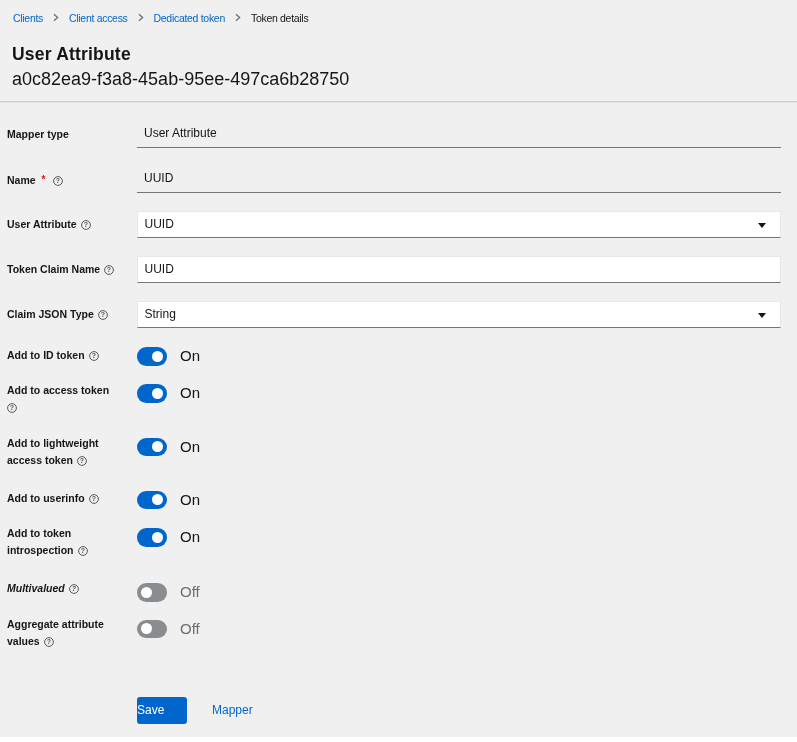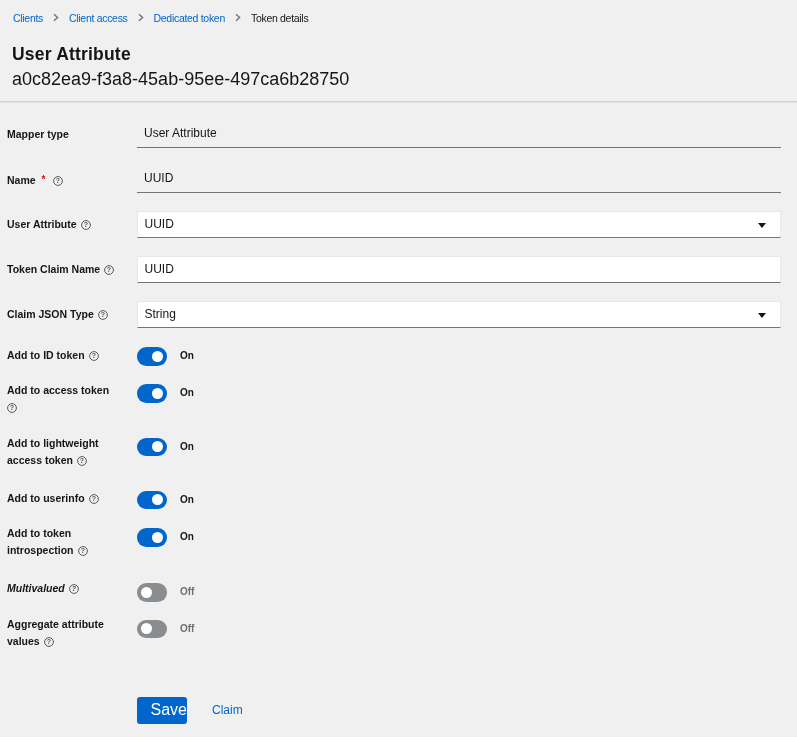--- a/index.html
+++ b/index.html
@@ -19,23 +19,23 @@
 .fldtext { left:144px; font-size:12px; line-height:16px; }
 .bline { left:137px; width:644px; height:1px; background:#72767b; }
 .box { left:137px; width:644px; height:27px; background:#fff; border:1px solid #e8e8e8; border-bottom:1px solid #72767b; font-size:12px; line-height:24px; padding-left:6.5px; }
 .caret { position:absolute; right:14px; top:11px; width:0; height:0; border-left:4.5px solid transparent; border-right:4.5px solid transparent; border-top:5px solid #151515; }
 .tog { left:137px; width:30px; height:18.5px; border-radius:9.25px; }
 .on { background:#0066cc; }
 .off { background:#8a8d90; }
 .knob { position:absolute; top:3.75px; width:11px; height:11px; border-radius:50%; background:#fff; }
 .on .knob { right:4px; }
 .off .knob { left:4px; }
-.onlbl { left:180px; font-size:10px; line-height:18px;font-weight:bold; }
+.onlbl { left:180px; font-size:15px; line-height:18px; }
 .offlbl { color:#6a6e73; }
-.save { left:137px; top:697px; width:50px; height:27px; background:#0066cc; border-radius:3px; color:#fff; font-size:16px; text-align:right; line-height:26px; }
+.save { left:137px; top:697px; width:50px; height:27px; background:#0066cc; border-radius:3px; color:#fff; font-size:12px; text-align:left; line-height:26px; }
 .cancel { left:212px; top:703px; font-size:12px; }
 .bstrip { left:0; top:737px; width:797px; height:5px; background:#fff; }
 </style>
 </head>
 <body>
 <div class="abs crumb">
   <a>Clients</a>
     <span class="sep"><svg width="6" height="9" viewBox="0 0 6 9">
         <path d="M1 1.2 L4.6 4.5 L1 7.8" fill="none" stroke="#6f7277" stroke-width="1.4"></path>
       </svg></span>
@@ -139,14 +139,14 @@
 <div class="abs lbl" style="top:616px;">Aggregate attribute<br>values<span class="q"><svg width="10" height="10" viewBox="0 0 10 10">
         <circle cx="5" cy="5" r="4.4" fill="none" stroke="#55585e" stroke-width="1"></circle>
         <text x="5" y="7.4" text-anchor="middle" font-size="7" font-weight="bold" font-family="Liberation Sans" fill="#55585e">?</text>
       </svg></span></div>
 <div class="abs tog off" style="top:619.5px;">
     <span class="knob"></span>
   </div>
 <div class="abs onlbl offlbl" style="top:619.5px;">Off</div>
 
 <div class="abs save">Save</div>
-<a class="abs cancel">Claim</a>
+<a class="abs cancel">Mapper</a>
 <div class="abs bstrip"></div>
 
 </body></html>

